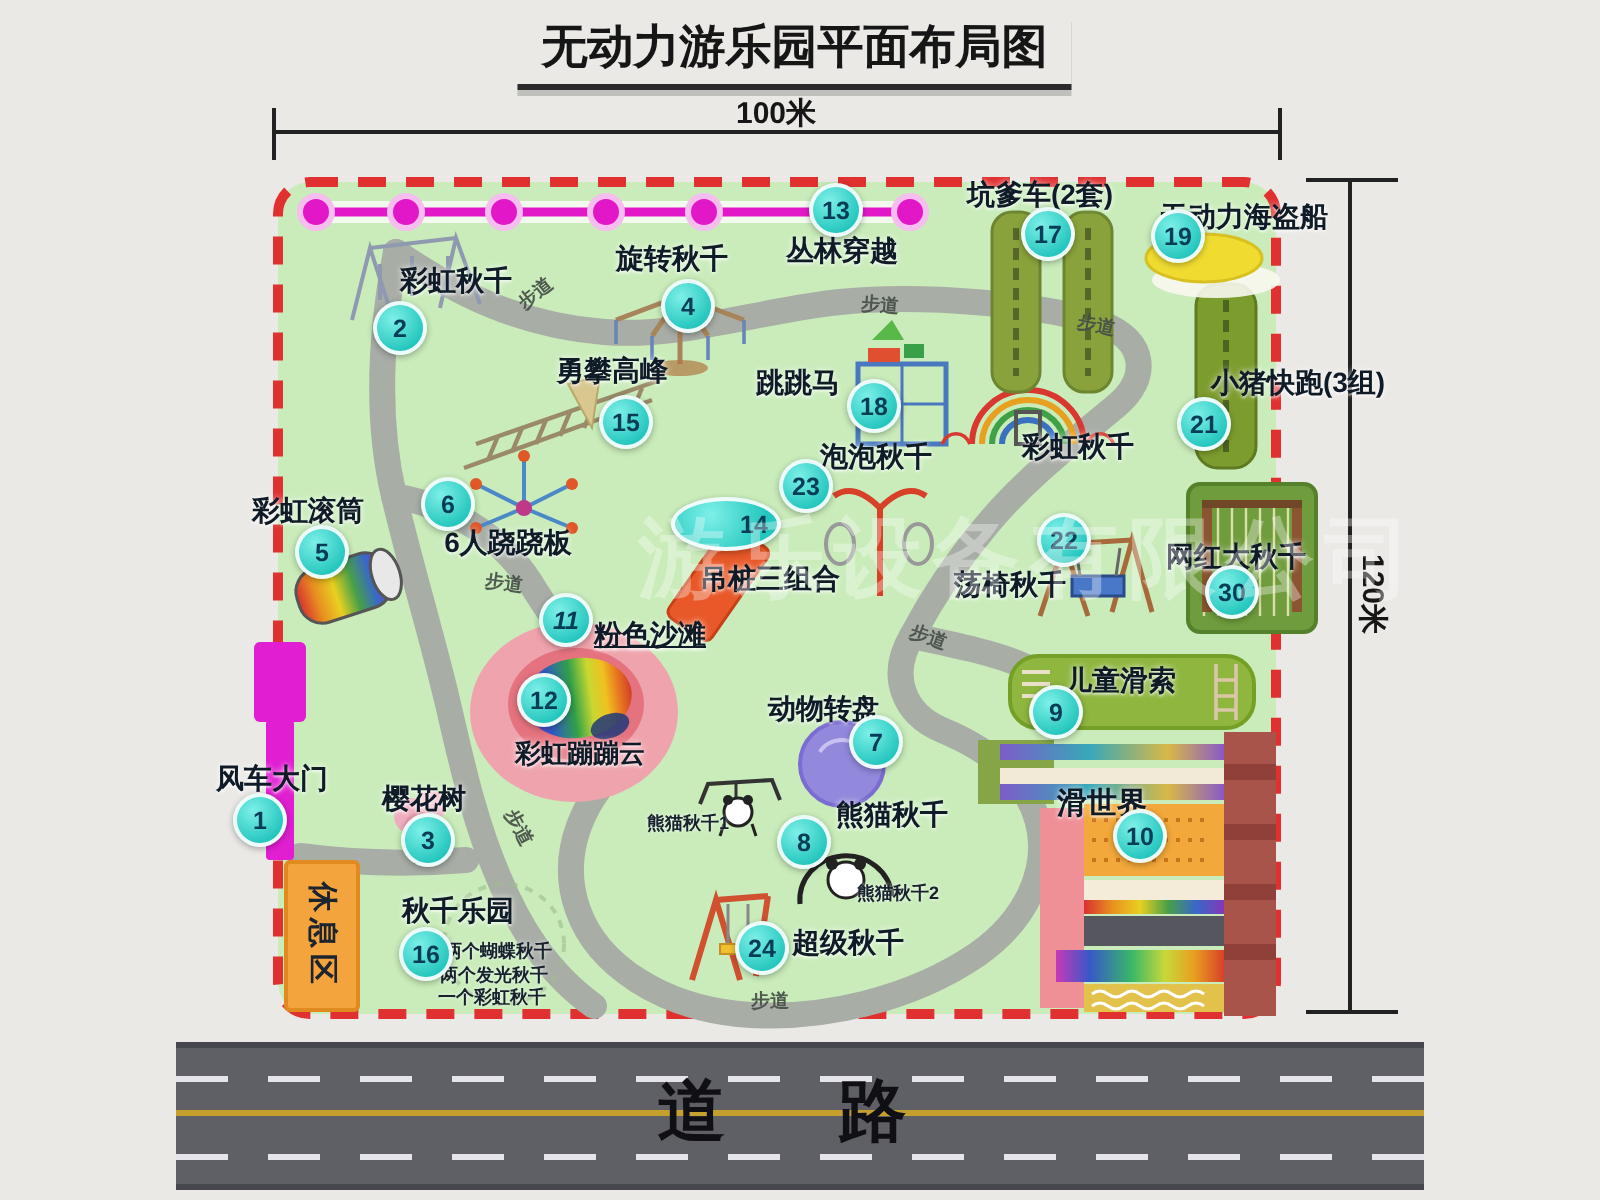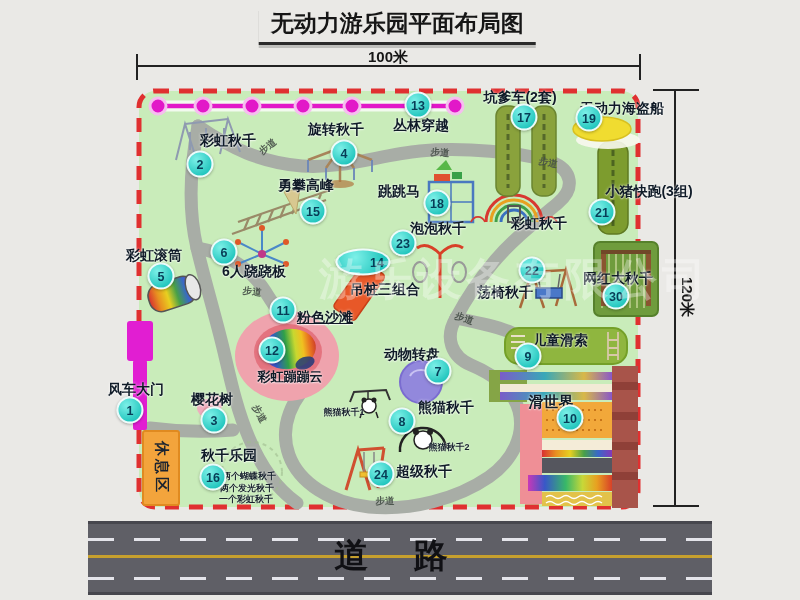--- a/index.html
+++ b/index.html
@@ -32,21 +32,21 @@
   .wm{position:absolute;font-weight:bold;z-index:8;pointer-events:none;white-space:nowrap;}
   .wm1{left:295px;top:250px;font-size:44px;letter-spacing:5px;color:rgba(255,255,255,.34);margin-left:24px;}
   .wm2{left:158px;top:294px;font-size:40px;letter-spacing:1px;color:rgba(255,255,255,.48);}
   .road{position:absolute;left:88px;top:521px;width:624px;height:68px;background:#5f5f66;
         border-top:3px solid #47474e;border-bottom:3px solid #47474e;z-index:2;}
   .road-dash{position:absolute;left:0;right:0;height:3px;
         background:repeating-linear-gradient(90deg,#e4e4ea 0 26px,transparent 26px 46px);}
   .d1{top:14px;} .d2{bottom:12px;}
   .road-yellow{position:absolute;left:0;right:0;top:31px;height:3px;background:#c6a02e;}
   .road-label{position:absolute;left:50%;top:50%;transform:translate(-50%,-54%);
-        font-size:34px;font-weight:bold;color:#101014;letter-spacing:18px;white-space:pre;}
+        font-size:34px;font-weight:bold;color:#101014;letter-spacing:18px;white-space:pre;font-family:Liberation Mono, monospace;}
 </style>
 </head>
 <body>
 
 <div class="stage">
 
   <span class="title">无动力游乐园平面布局图</span>
   <span class="dim dim-w">100米</span>
   <span class="dim dim-h">120米</span>
 
@@ -303,21 +303,21 @@
       <div class="f-badge" style="left: 438px; top: 371px;">7</div>
       <div class="f-label" style="left: 446px; top: 408px;">熊猫秋千</div>
       <div class="f-badge" style="left: 402px; top: 421px;">8</div>
       <div class="f-sub" style="left: 344px; top: 412px;">熊猫秋千1</div>
       <div class="f-sub" style="left: 449px; top: 447px;">熊猫秋千2</div>
       <div class="f-label" style="left: 560px; top: 341px;">儿童滑索</div>
       <div class="f-badge" style="left: 528px; top: 356px;">9</div>
       <div class="f-label" style="left: 551px; top: 402px; font-size: 15px;">滑世界</div>
       <div class="f-badge" style="left: 570px; top: 418px;">10</div>
       <div class="f-label" style="left: 325px; top: 318px; text-decoration: underline;">粉色沙滩</div>
-      <div class="f-badge" style="left: 283px; top: 310px;">11</div>
+      <div class="f-badge" style="left: 283px; top: 310px; font-style: italic;">11</div>
       <div class="f-label" style="left: 290px; top: 377px; font-size: 13px;">彩虹蹦蹦云</div>
       <div class="f-badge" style="left: 272px; top: 350px;">12</div>
       <div class="f-label" style="left: 421px; top: 126px;">丛林穿越</div>
       <div class="f-badge" style="left: 418px; top: 105px;">13</div>
       <div class="f-label" style="left: 385px; top: 290px;">吊桩三组合</div>
       <div class="f-badge" style="left: 363px; top: 262px; padding-left: 28px;">14</div>
       <div class="f-label" style="left: 306px; top: 186px;">勇攀高峰</div>
       <div class="f-badge" style="left: 313px; top: 211px;">15</div>
       <div class="f-label" style="left: 229px; top: 456px;">秋千乐园</div>
       <div class="f-badge" style="left: 213px; top: 477px;">16</div>

